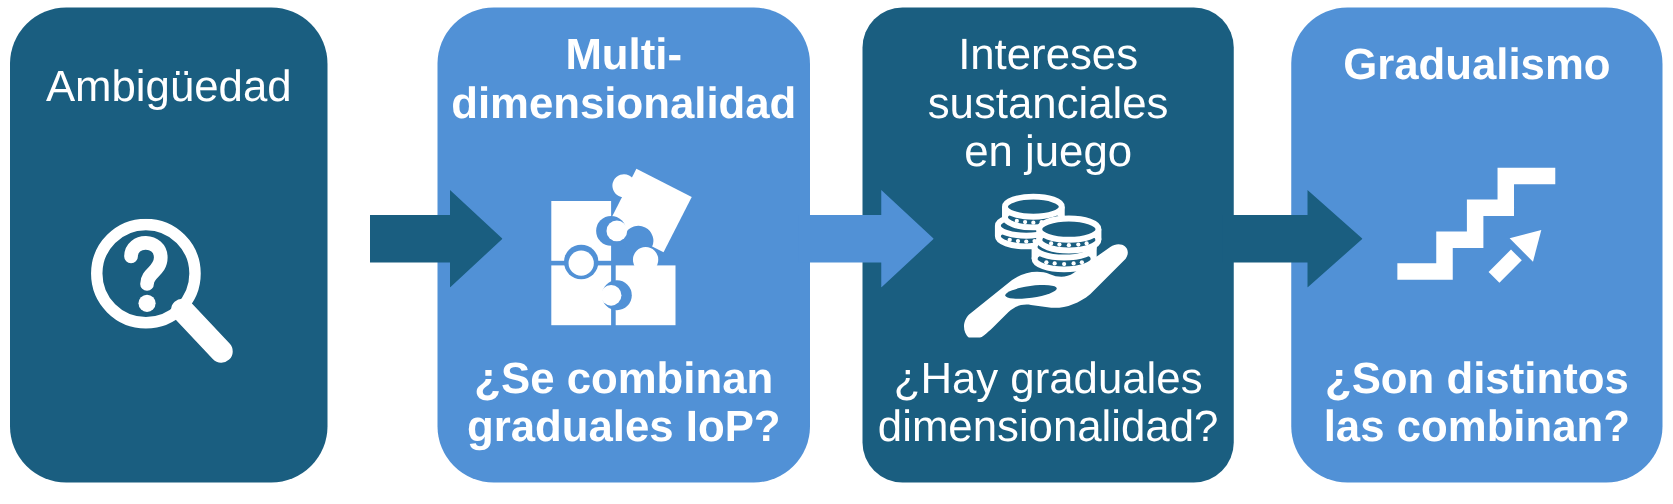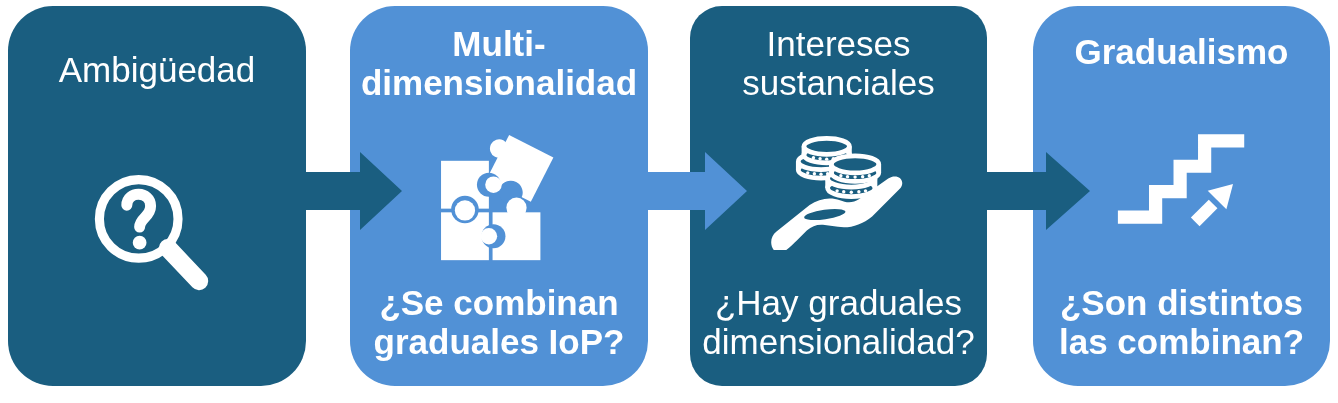--- a/index.html
+++ b/index.html
@@ -13,21 +13,21 @@
   .card{
     position:absolute;top:6px;height:380px;
     border-radius:45px;
     color:#fff;
     display:flex;flex-direction:column;align-items:center;
     text-align:center;
     z-index:1;
   }
   .card.theme-dark{background:var(--dark-card,#1A5E80);}
   .card.theme-light{background:var(--light-card,#5191D6);font-weight:bold;}
-  .c1{left:8px;width:298px;}
+  .c1{left:8px;width:254px;}
   .c2{left:350px;width:298px;}
   .c3{left:690px;width:297px;border-radius:32px;}
   .c4{left:1033px;width:297px;}
   .title,.question{
     font-size:35px;line-height:1.12;
     letter-spacing:0;
   }
   .title div,.question div{white-space:nowrap;}
   .title{padding-top:18px;}
   .c1 .title{padding-top:44px;}
@@ -100,20 +100,21 @@
     <div class="question">
       <div>¿Se combinan</div>
       <div>graduales IoP?</div>
     </div>
   </section>
 
   <section class="card c3 theme-dark">
     <div class="title">
       <div>Intereses</div>
       <div>sustanciales</div>
+      <div>en juego</div>
     </div>
     <div class="iconwrap">
       <svg width="142" viewBox="0 0 150 122" aria-hidden="true">
 
         <g>
           <ellipse class="coinb" cx="56" cy="37" rx="24" ry="8.5"></ellipse>
           <line class="coinline" x1="32" y1="28" x2="32" y2="37"></line>
           <line class="coinline" x1="80" y1="28" x2="80" y2="37"></line>
           <ellipse class="coinb" cx="56" cy="28" rx="24" ry="8.5"></ellipse>
           <circle class="dot" cx="42" cy="40" r="1.8"></circle>

